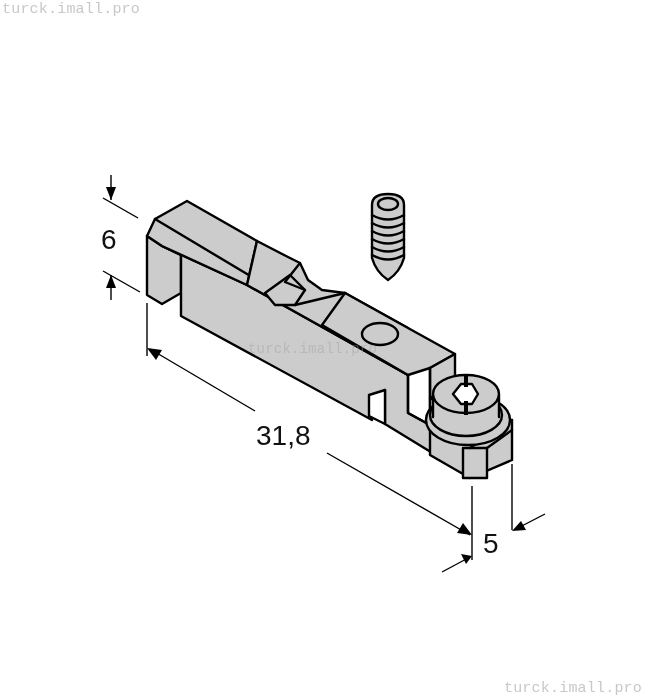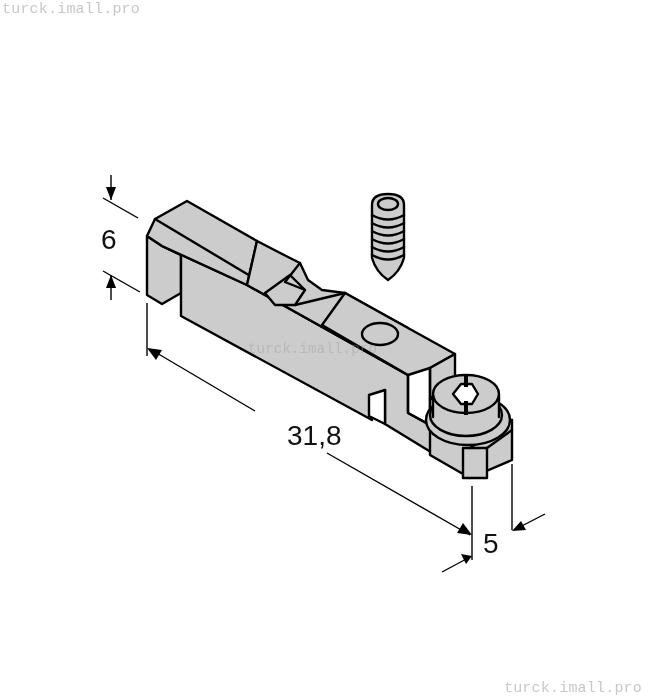--- a/index.html
+++ b/index.html
@@ -4,21 +4,21 @@
   <style>
     html, body { margin: 0; padding: 0; background: #ffffff; }
     body { width: 650px; height: 700px; position: relative; overflow: hidden; font-family: "Liberation Sans", sans-serif; }
     .watermark { position: absolute; font-family: "Liberation Mono", "DejaVu Sans Mono", monospace; font-size: 15px; color: #c8c8c8; white-space: nowrap; letter-spacing: 0.2px; }
     .wm-top { left: 2px; top: 1px; }
     .wm-bottom { right: 8px; top: 680px; }
     .wm-center { left: 248px; top: 341px; color: rgba(160,160,160,0.45); font-size: 14px; }
     svg.drawing { position: absolute; left: 0; top: 0; }
     .dim-text { position: absolute; font-family: "Liberation Sans", sans-serif; font-size: 28px; color: #111; line-height: 1; }
     .dim-6 { left: 101px; top: 226px; }
-    .dim-318 { left: 256px; top: 422px; margin-left: 31px; }
+    .dim-318 { left: 256px; top: 422px; }
     .dim-5 { left: 483px; top: 530px; }
   </style>
 </head>
 <body>
 
 <div class="watermark wm-top">turck.imall.pro</div>
 
 <svg class="drawing" width="650" height="700" viewBox="0 0 650 700" xmlns="http://www.w3.org/2000/svg">
   <g stroke="#000" stroke-width="2.4" stroke-linejoin="round" stroke-linecap="round" fill="#cccccc">
 

